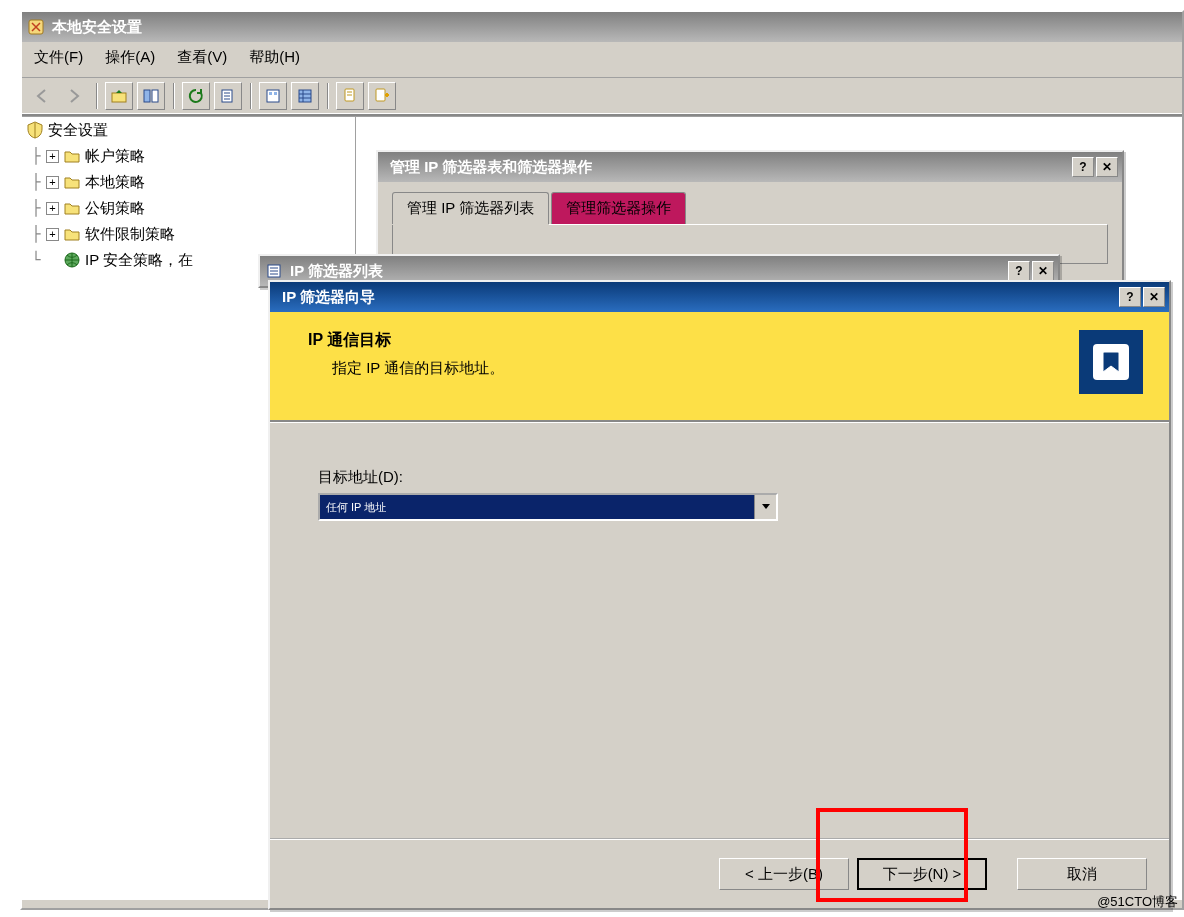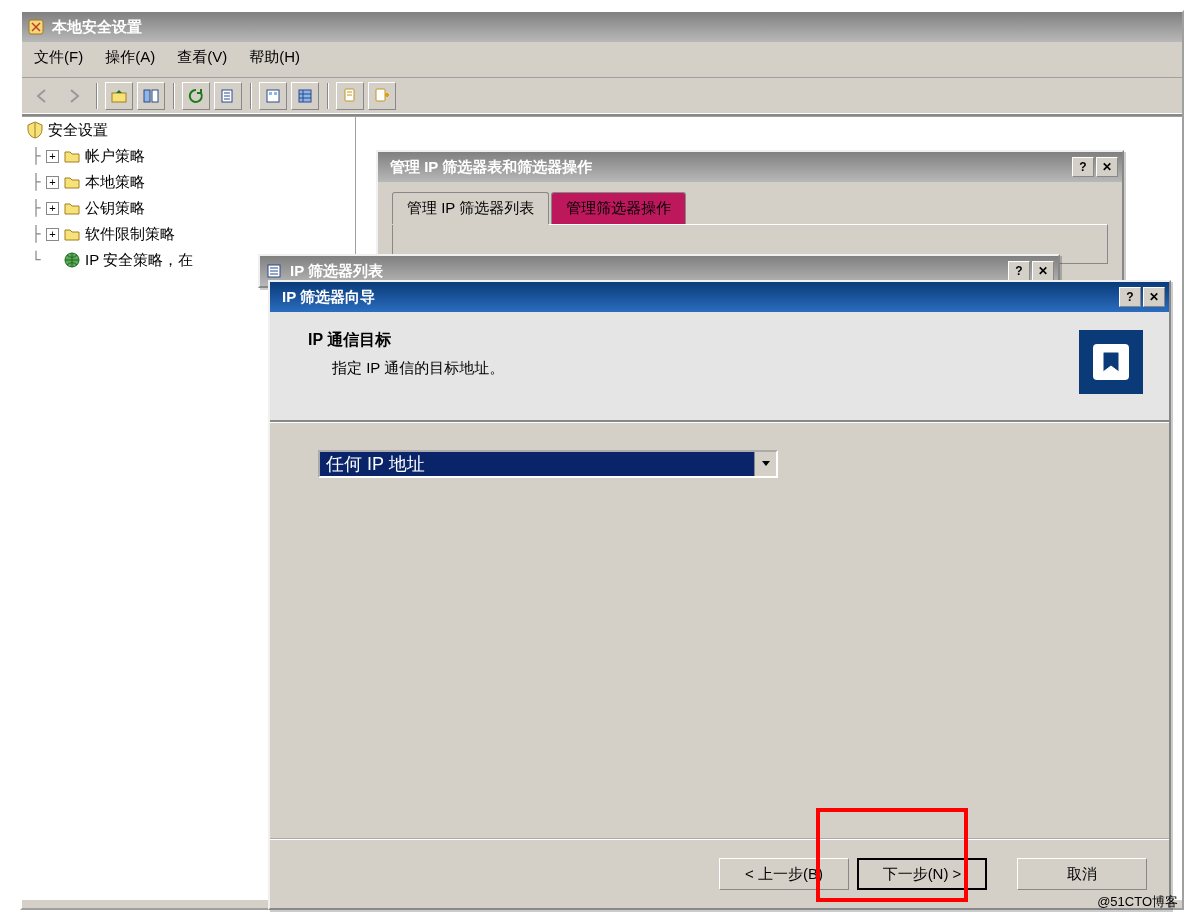--- a/index.html
+++ b/index.html
@@ -100,39 +100,39 @@
     border:1px solid #888; border-bottom:none;
     border-top-left-radius:3px;border-top-right-radius:3px;
     margin-right:2px; position:relative;
   }
   .tab.active { background:#d4d0c8; z-index:2; box-shadow:0 1px 0 #d4d0c8; }
   .tab-body { margin:0 14px; border:1px solid #888; height:40px; background:#d4d0c8;
               border-top-color:#fff; padding:12px 14px 0 14px; font-size:14px;}
 
   
   .wiz-head {
-    background:#e5e5e5; border-bottom:2px solid #888;
+    background:#fde047; border-bottom:2px solid #888;
     box-shadow:0 1px 0 #fff;
     padding:18px 26px 26px 38px; display:flex; align-items:flex-start;
   }
   .wiz-head .tblock{flex:1;}
   .wiz-head .tmain{font-weight:bold; font-size:16px; margin-bottom:8px;}
   .wiz-head .tsub{font-size:15px; padding-left:24px;}
   .wiz-icon { width:64px;height:64px; background:#0a3a78; display:flex;align-items:center;justify-content:center;}
   .wiz-icon svg{display:block;}
 
   .wiz-body { padding: 28px 48px; }
   .fld-label { margin: 18px 0 6px 0; }
   .dropdown {
     width: 460px; height:28px; display:flex;
     border:2px inset #fff;
   }
   .dropdown .dd-val{
     flex:1; background:#0a246a; color:#fff; padding:2px 6px;
-    font-size:18px; display:flex; align-items:center;
+    font-size:11px; display:flex; align-items:center;
   }
   .dropdown .dd-arrow{
     width:22px; background:#d4d0c8; border-left:1px solid #888;
     display:flex;align-items:center;justify-content:center;
   }
 
   .wiz-footer {
     position:absolute; left:0; right:0; bottom:0;
     border-top:2px groove #fff;
     padding: 18px 22px 18px 0;
@@ -360,20 +360,21 @@
     <div class="wiz-icon">
       <svg width="48" height="48" viewBox="0 0 48 48">
         <rect x="6" y="6" width="36" height="36" rx="4" fill="#fff"></rect>
         <path d="M16 14h16v20l-8-6-8 6z" fill="#0a3a78" stroke="#fff" stroke-width="1"></path>
         <path d="M16 14c3-4 13-4 16 0" stroke="#fff" fill="none" stroke-width="2"></path>
       </svg>
     </div>
   </div>
 
   <div class="wiz-body">
+    <div class="fld-label">目标地址(D):</div>
     <div class="dropdown">
       <div class="dd-val">任何 IP 地址</div>
       <div class="dd-arrow">
         <svg width="10" height="10">
             <path d="M1 2l4 5 4-5z" fill="#000"></path>
           </svg>
       </div>
     </div>
   </div>
 

